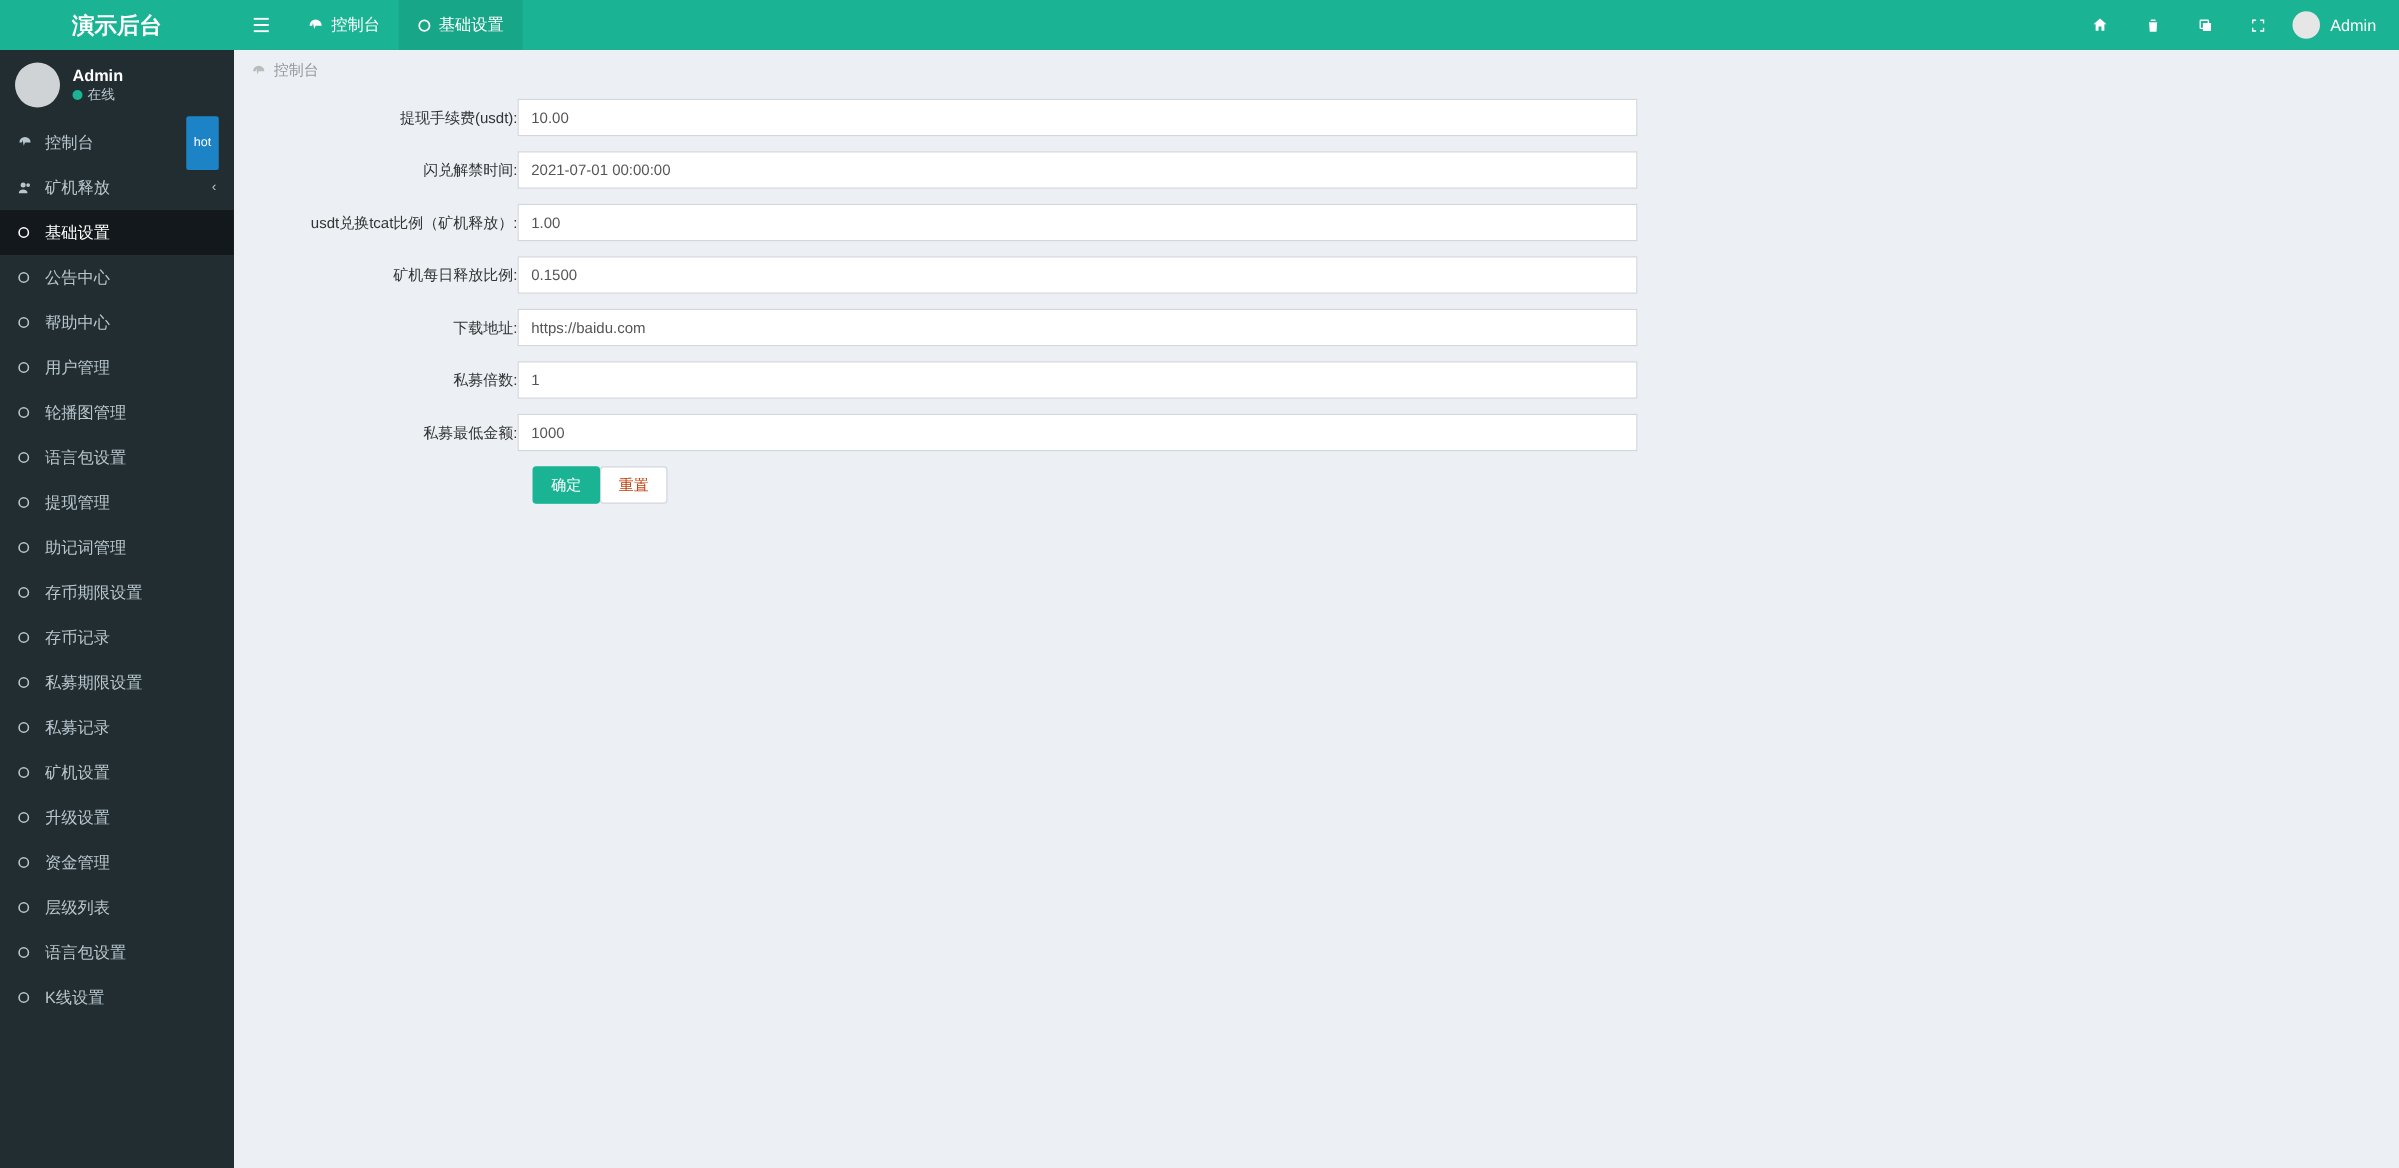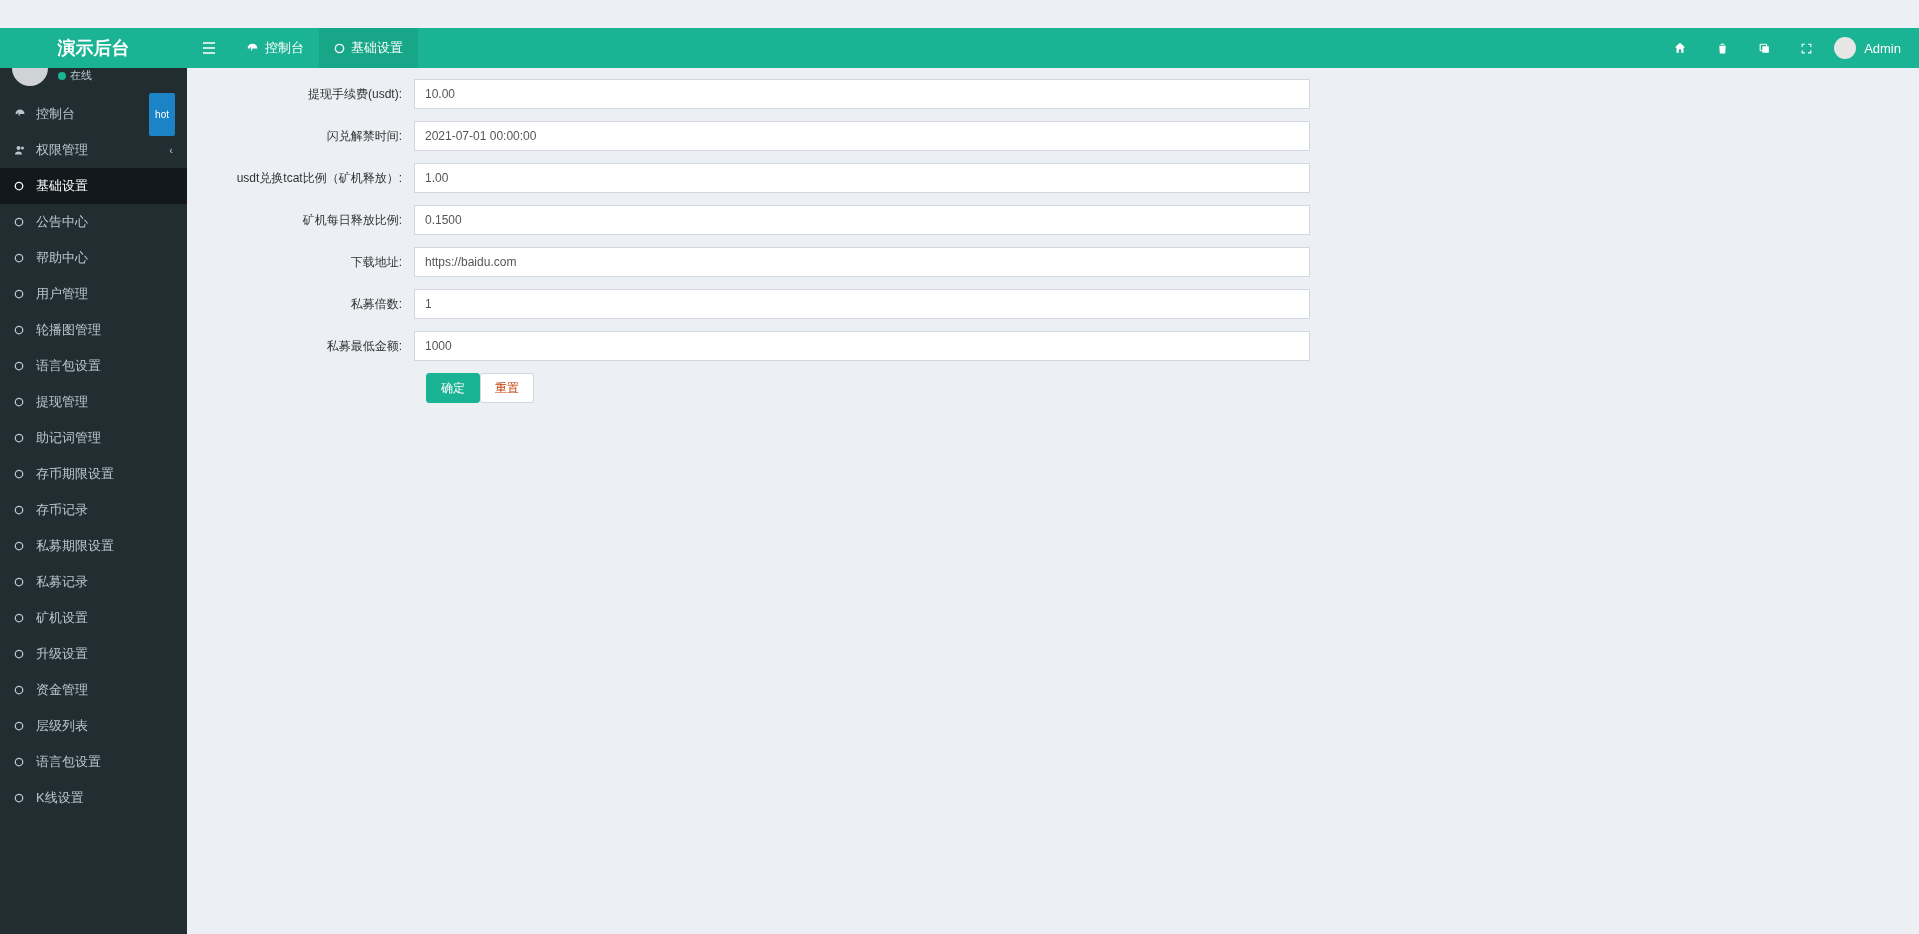--- a/index.html
+++ b/index.html
@@ -12,21 +12,20 @@
   }
   .topbar {
     height: 40px;
     background: #1ab394;
     display: flex;
     align-items: stretch;
     color: #fff;
     position: fixed;
     top: 0; left: 0; right: 0;
     z-index: 50;
-    margin-top: 28px;
   }
   .logo {
     width: 187px;
     display: flex;
     align-items: center;
     justify-content: center;
     font-weight: 700;
     font-size: 18px;
     background: #1ab394;
   }
@@ -116,21 +115,21 @@
     padding: 8px 14px 6px;
     font-size: 12px;
     color: #999;
     display: flex; align-items: center; gap: 6px;
   }
   .form-wrap { padding: 8px 14px 30px; }
   .form-row { display: flex; align-items: center; margin-bottom: 12px; }
   .form-label {
     width: 213px;
     text-align: right;
-    padding-right: 12px;
+    padding-right: 0;
     color: #333;
     font-size: 12px;
     flex-shrink: 0;
   }
   .form-control {
     flex: 0 0 896px;
     max-width: 896px;
     height: 30px;
     border: 1px solid #d2d6de;
     background: #fff;
@@ -238,21 +237,21 @@
           <span class="badge-hot badge-tag-blue">hot</span>
         </li>
         <li class="menu-item">
           <span class="mi-icon">
             <svg width="12" height="12" viewBox="0 0 24 24" fill="currentColor">
               <circle cx="9" cy="8" r="4"></circle>
               <path d="M2 21c0-4 3-6 7-6s7 2 7 6"></path>
               <circle cx="17" cy="8" r="3"></circle>
             </svg>
           </span>
-          <span>权限管理</span>
+          <span>矿机释放</span>
           <span class="chev">‹</span>
         </li>
         <li class="menu-item active">
           <span class="mi-icon">
             <svg width="10" height="10" viewBox="0 0 24 24" fill="none" stroke="currentColor" stroke-width="3">
               <circle cx="12" cy="12" r="9"></circle>
             </svg>
           </span>
           <span>基础设置</span>
         </li>

